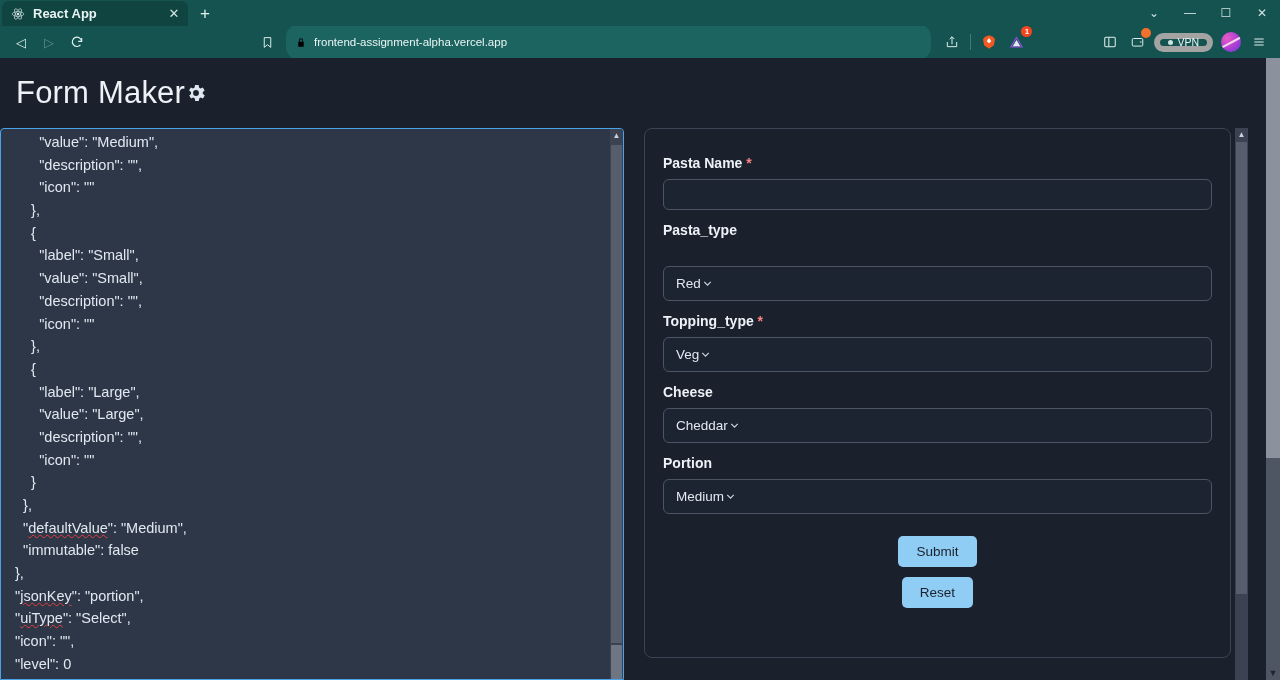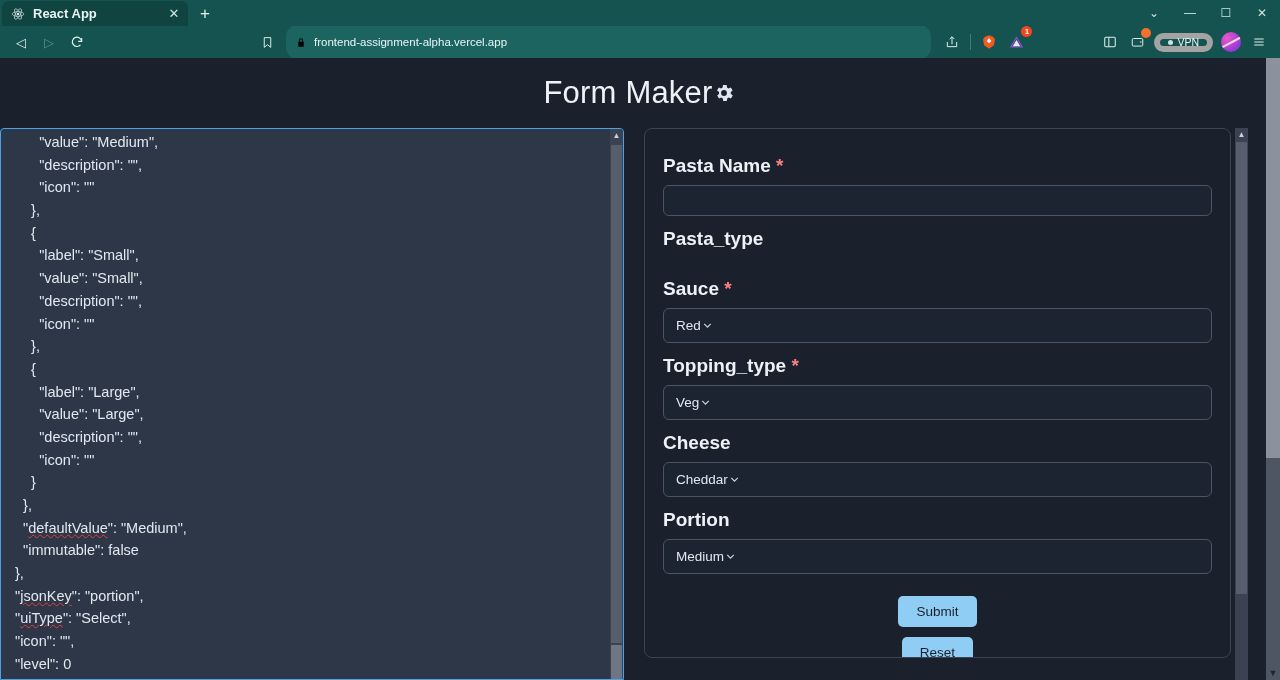--- a/index.html
+++ b/index.html
@@ -87,21 +87,21 @@
 
   
   .viewport {
     flex: 1; background: #1a202c; position: relative; display: flex; overflow: hidden;
   }
   .page {
     flex: 1; display: flex; flex-direction: column; overflow: hidden; position: relative;
   }
 
   .app-header {
-    height: 70px; display: flex; align-items: center; justify-content: center;
+    height: 70px; display: flex; align-items: center; justify-content: flex-start;
     padding: 0 4px 0 16px; flex: none;
   }
   .app-title { font-size: 31px; color: #eef2f7; font-weight: 400; letter-spacing: .2px; }
   .gear { width: 22px; height: 22px; color: #dfe6ef; display:block; }
 
   .content { flex: 1; display: flex; gap: 20px; padding: 0 0 0 0; overflow: hidden; }
 
   
   .editor-wrap {
     width: 624px; margin-left: 0; position: relative; flex: none;
@@ -138,21 +138,21 @@
   
   .form-panel-outer { flex: 1; padding-right: 18px; display: flex; overflow: hidden; }
   .form-panel {
     flex: 1; border: 1px solid #3a4455; border-radius: 8px;
     background: #1a202c; padding: 26px 18px 22px 18px;
     display: flex; flex-direction: column; gap: 0; overflow: hidden;
     max-height: 530px;
   }
   .field { margin-bottom: 12px; }
   .flabel {
-    font-size: 19px; color: #edf2f7; font-weight: 700; display: block; margin-bottom: 8px;
+    font-size: 14px; color: #edf2f7; font-weight: 700; display: block; margin-bottom: 8px;
   }
   .req { color: #fc8181; font-weight: 700; }
   .ftext {
     width: 100%; height: 31px; background: #1c2331;
     border: 1px solid #4d5565; border-radius: 6px; color: #e2e8f0;
     font-size: 13.5px; padding: 0 12px; font-family: "Liberation Sans", sans-serif;
   }
   .fselect {
     width: 100%; height: 35px; background: #1c2331;
     border: 1px solid #4d5565; border-radius: 6px; color: #e2e8f0;
@@ -313,21 +313,20 @@
           </div>
         </div>
 
         <div class="form-panel-outer">
           <div class="form-panel" id="form-panel">
               <div class="field"><label class="flabel">Pasta Name<span class="req"> *</span></label><input class="ftext" type="text" placeholder="" style=""></div>
               <div class="field label-only">
                 <label class="flabel">Pasta_type</label>
               </div>
               <div class="field">
-                <label class="flabel">Sauce<span class="req"> *</span></label>
                 <div class="fselect">
                   <span>Red</span>
                   <svg class="chev" viewBox="0 0 24 24" fill="none" stroke="currentColor" stroke-width="2.2">
                     <path d="M6 9l6 6 6-6"></path>
                   </svg>
                 </div>
               </div>
               <div class="field">
                 <label class="flabel">Topping_type<span class="req"> *</span></label>
                 <div class="fselect">

